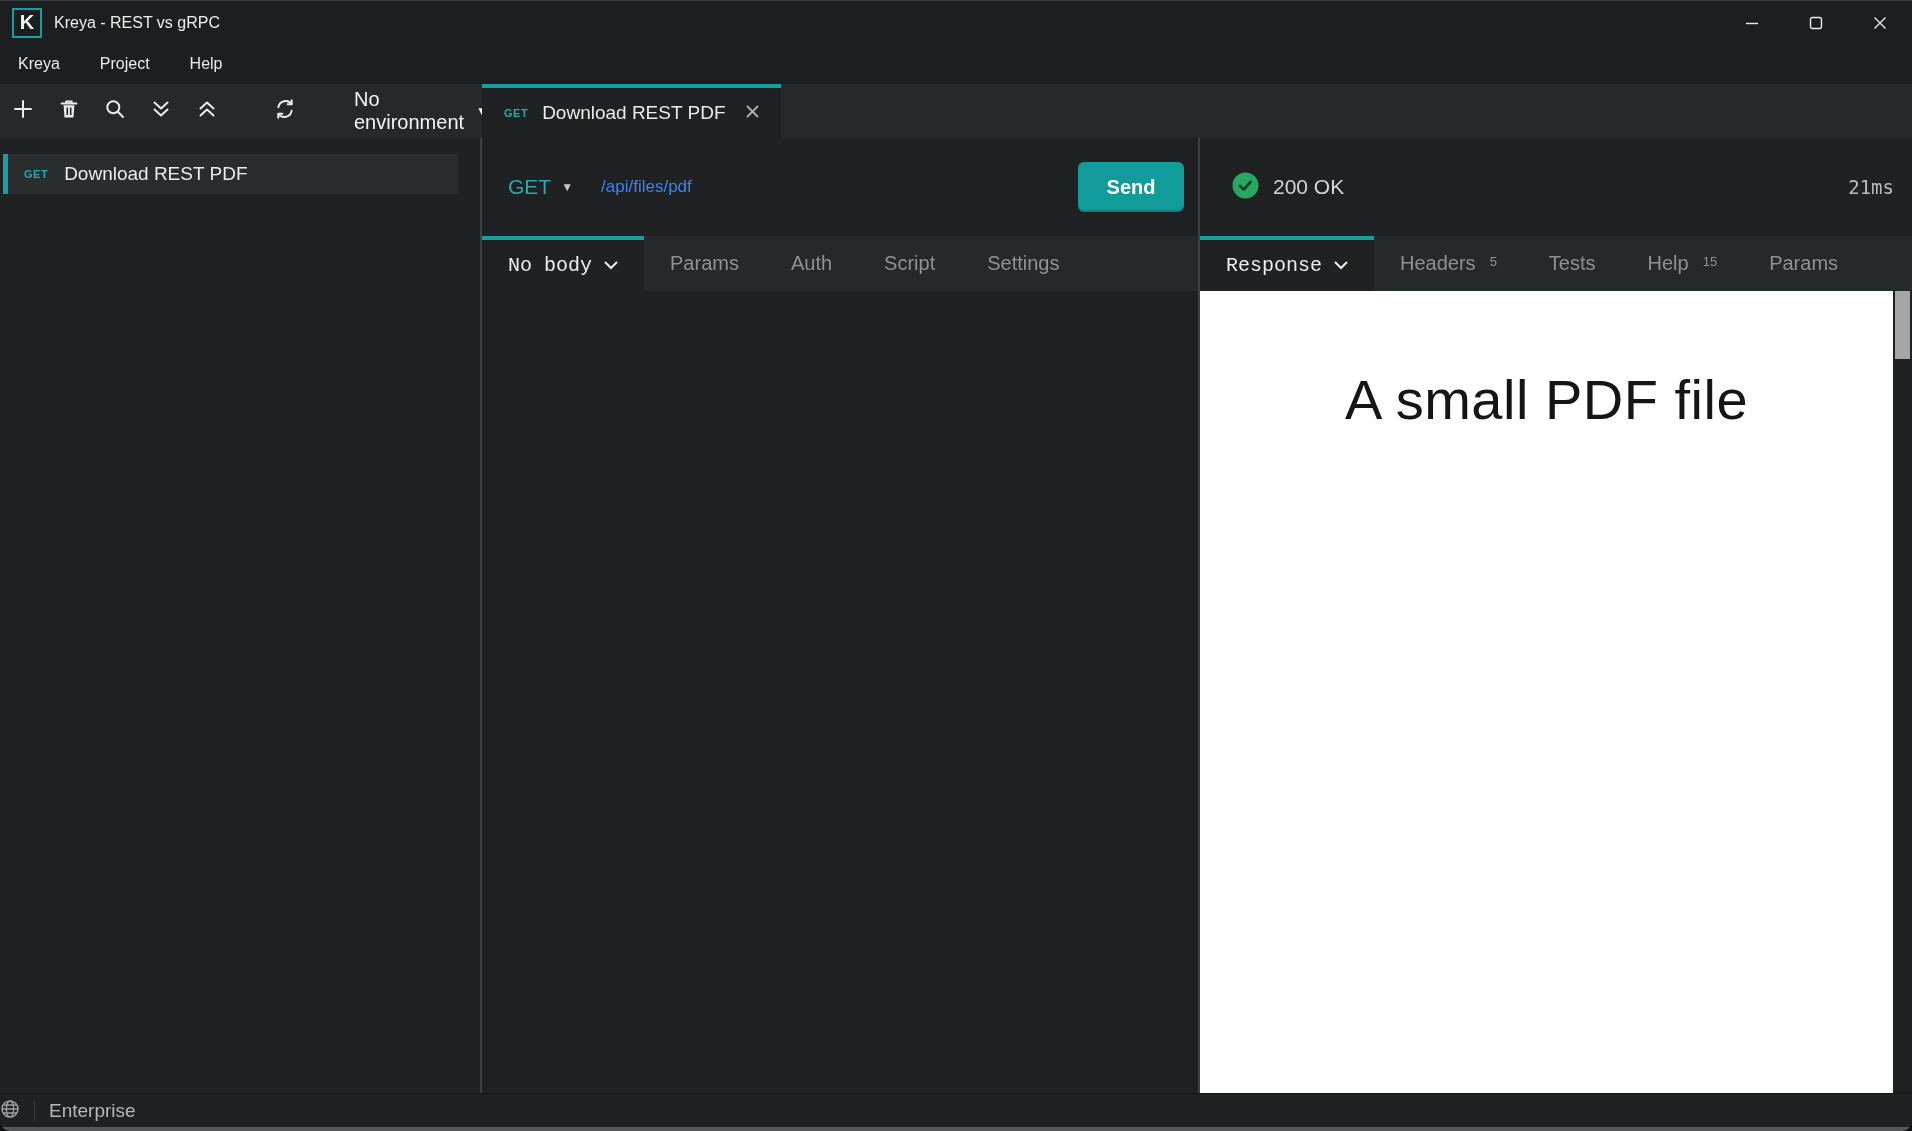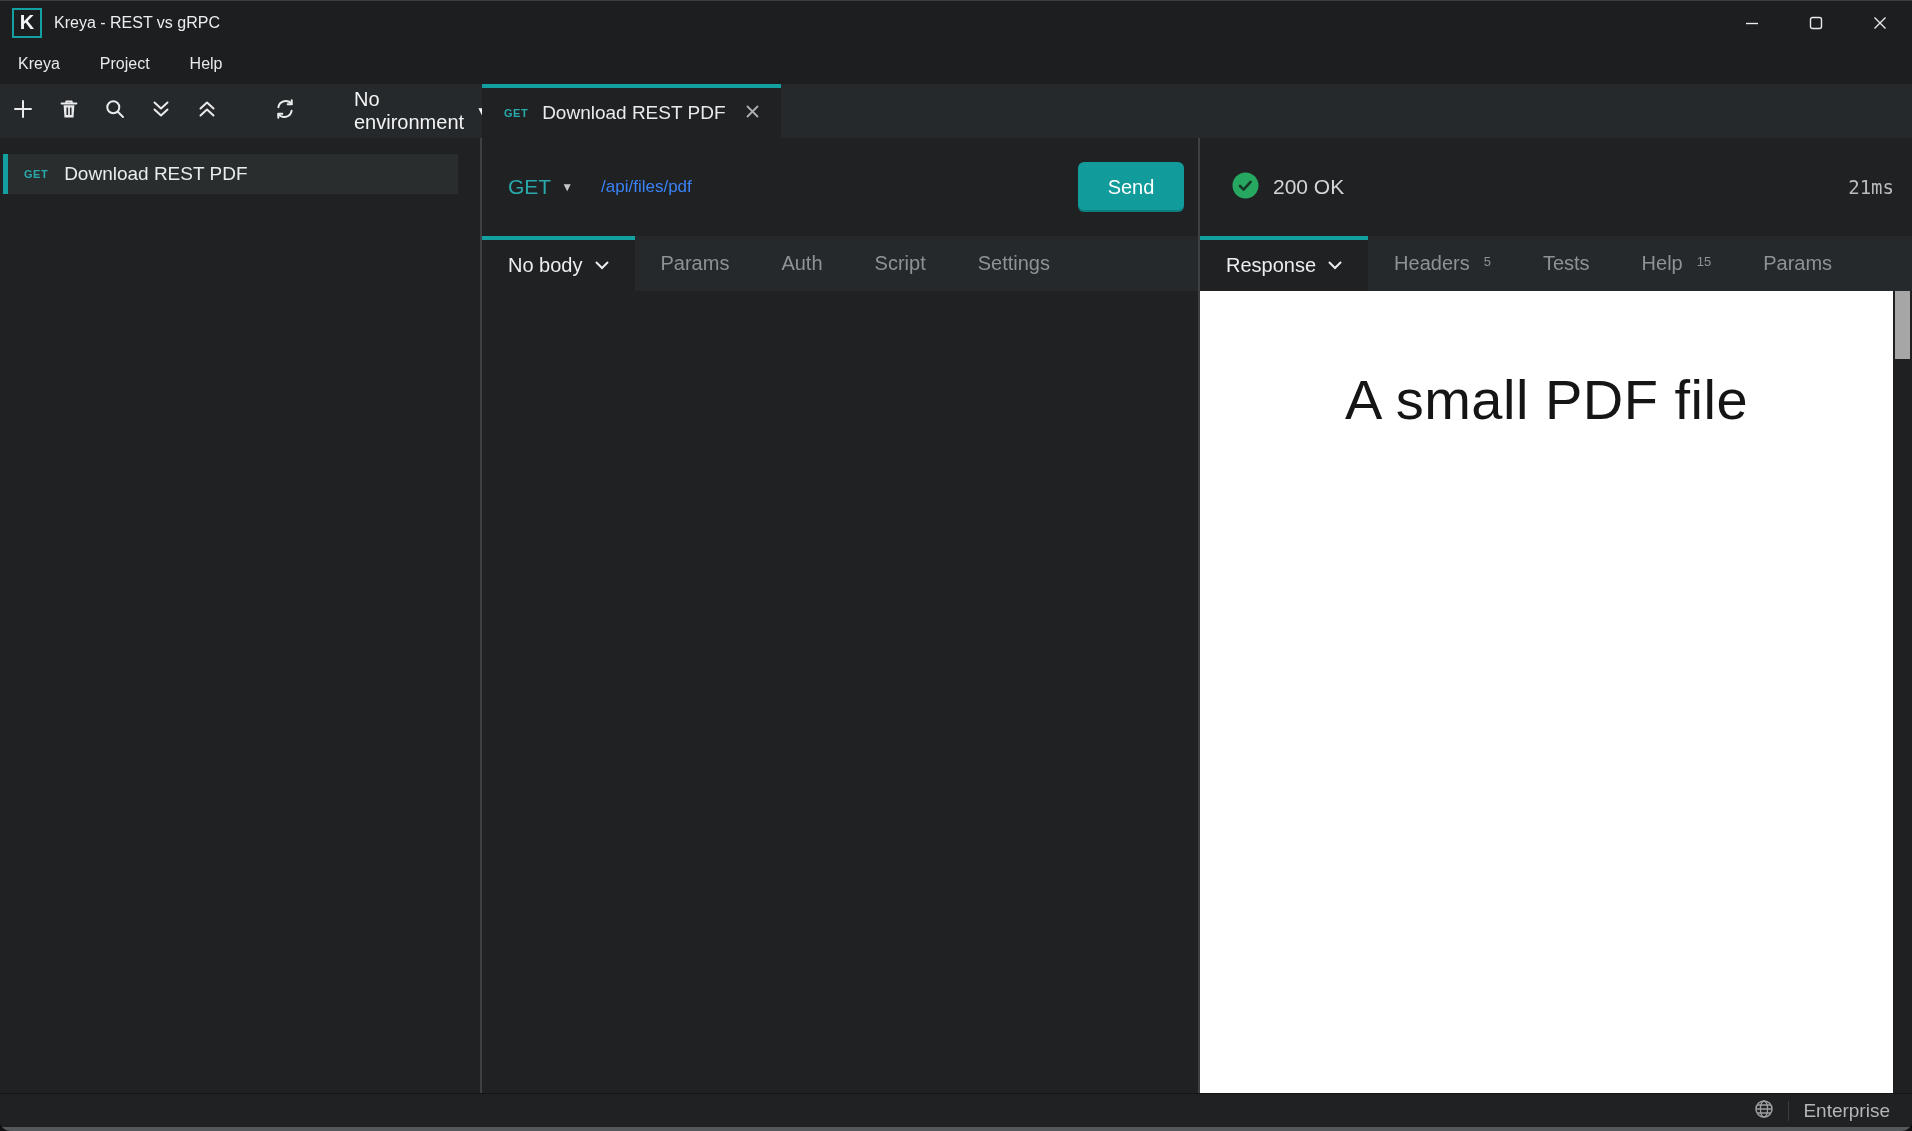--- a/index.html
+++ b/index.html
@@ -52,26 +52,26 @@
   .side-item-name { color:#e9ecec; font-size:19px; }
 
   .request-panel { width:718px; flex:0 0 718px; background:#1f2122;
                    border-right:2px solid #3e4143; display:flex; flex-direction:column; }
   .url-row { height:98px; flex:0 0 98px; display:flex; align-items:center;
              padding:0 14px 0 26px; gap:14px; }
   .req-method { color:#2aa9ad; font-size:21px; display:flex; align-items:center; gap:10px; }
   .req-method .caret { color:#c3c6c7; }
   .req-url { flex:1; color:#3b82f6; font-size:17px; margin-left:14px; }
   .send-btn { width:106px; height:50px; background:#119b9b; color:#ffffff;
-              font-size:20px; font-weight:400; border:none; border-radius:6px;
+              font-size:20px; font-weight:700; border:none; border-radius:6px;
               box-shadow:inset 0 -2px 0 rgba(0,0,0,.18); font-family:inherit; }
 
   .sub-tabs { height:55px; flex:0 0 55px; background:#26292b; display:flex; }
   .sub-tab { display:flex; align-items:center; padding:0 26px; color:#8e9294; font-size:20px; gap:12px; }
-  .sub-tab.active { background:#1f2122; border-top:4px solid #14a0a0; color:#eceeee; }
+  .sub-tab.active { background:#1f2122; border-top:4px solid #14a0a0; color:#eceeee;font-family:Liberation Mono, monospace; }
   .sub-tab sup { font-size:13px; color:#8e9294; margin-left:2px; transform:translateY(-2px); }
   .chev { display:block; }
 
   .body-hint { padding:32px 40px 0 26px; max-width:650px; color:#9da1a3;
                font-size:20px; font-style:italic; line-height:37px; }
 
   .response-panel { flex:1; background:#1f2122; display:flex; flex-direction:column; min-width:0; }
   .status-row { height:98px; flex:0 0 98px; display:flex; align-items:center;
                 padding:0 18px 0 32px; gap:14px; }
   .status-text { color:#d2d5d6; font-size:21px; }
@@ -79,21 +79,21 @@
               font-family:"DejaVu Sans Mono",monospace; }
 
   .preview-wrap { flex:1; display:flex; min-height:0; }
   .pdf-page { flex:1; background:#ffffff; text-align:center; padding-top:76px; }
   .pdf-title { color:#151515; font-size:56px; letter-spacing:.5px; }
   .v-scrollbar { width:19px; flex:0 0 19px; background:#1e2021; position:relative; }
   .v-thumb { position:absolute; top:0; left:2px; right:2px; height:68px; background:#a6a6a6; }
 
   
   .statusbar { height:34px; flex:0 0 34px; background:#1f2122; border-top:1px solid #141516;
-               display:flex; align-items:center; justify-content:flex-end;
+               display:flex; align-items:center; 
                padding-right:22px; gap:14px; }
   .sb-sep { width:1px; height:20px; background:#3a3d3f; }
   .sb-label { color:#b4b7b8; font-size:19px; }
   .bottom-edge { height:4px; flex:0 0 4px; background:#55585a; }
 
   svg .st { stroke:#e9ebec; stroke-width:2; fill:none; stroke-linecap:round; stroke-linejoin:round; }
 </style>
 </head>
 <body>
 

